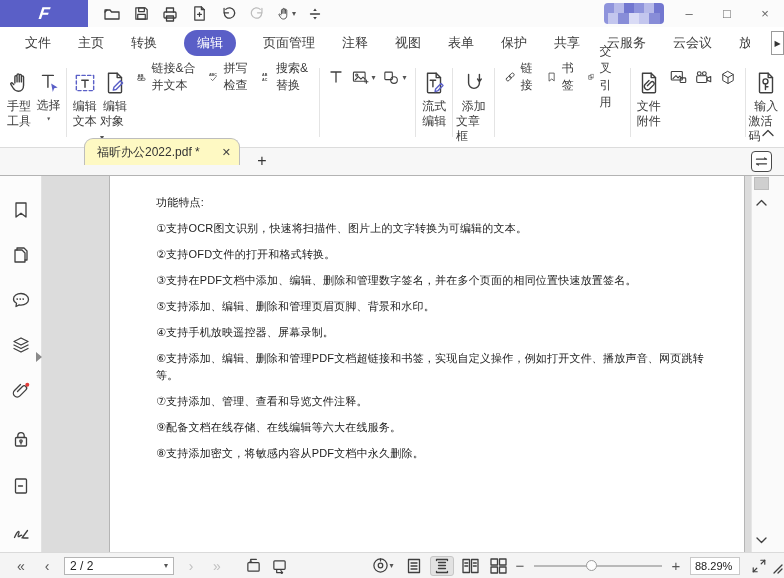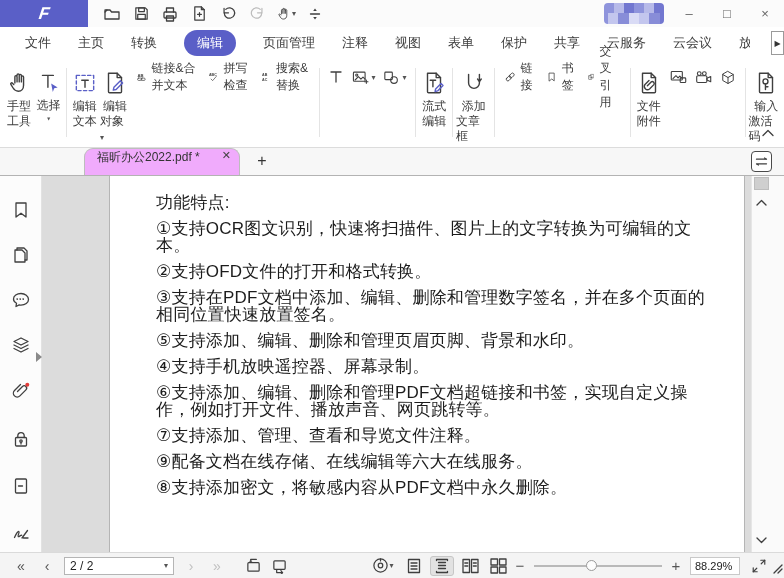--- a/index.html
+++ b/index.html
@@ -48,40 +48,40 @@
   .tbtn .ic { height:32px; display:flex; align-items:center; justify-content:center; }
   .caret { font-size:8px; color:#555; line-height:9px; }
   .w46 { width:46px; } .w44 { width:44px;font-family:Liberation Mono, monospace; } .w52 { width:54px; }
   .rowcol { display:flex; flex-direction:row; justify-content:space-between; padding:6px 2px; }
   .trow { display:flex; align-items:center; gap:5px; font-size:12px; color:#3d3d3d; height:22px; padding:0 5px; }
   .irow { display:flex; align-items:center; justify-content:center; gap:2px; height:22px; padding:0 4px; }
   .collapse-arrow { position:absolute; right:10px; bottom:6px; }
 
   
   .tabbar { position:absolute; left:0; top:148px; width:784px; height:28px; background:#f7f7f7; border-bottom:1px solid #b3b3b3; }
-  .doc-tab { position:absolute; left:84px; bottom:0; width:156px; height:27px; background:#f0abfc;
+  .doc-tab { position:absolute; left:84px; bottom:10px; width:156px; height:27px; background:#fef9c3;
     border:1px solid #bdbdbd; border-bottom:none; border-radius:9px 9px 0 0;
-    display:flex; align-items:flex-start; padding:0 8px 0 12px; font-size:12px; color:#333; }
+    display:flex; align-items:center; padding:0 8px 0 12px; font-size:12px; color:#333; }
   .doc-tab .ttext { flex:1; white-space:nowrap; overflow:hidden; }
   .tab-close { font-size:11px; color:#444; margin-left:6px; }
   .new-tab { position:absolute; left:252px; top:3px; width:20px; height:20px; display:flex; align-items:center; justify-content:center;
     font-size:16px; color:#333; }
   .panel-toggle { position:absolute; right:12px; top:3px; width:21px; height:21px; border:1.4px solid #4a4a4a; border-radius:4px;
     display:flex; align-items:center; justify-content:center; background:#fff; }
 
   
   .main { position:absolute; left:0; top:176px; width:784px; height:376px; }
   .sidebar { position:absolute; left:0; top:0; width:42px; height:376px; background:#fcfcfc; border-right:1px solid #e2e2e2; }
   .sb-icon { position:absolute; left:11px; width:20px; height:20px; }
   .sb-expand { position:absolute; left:36px; top:176px; width:0; height:0;
     border-top:5px solid transparent; border-bottom:5px solid transparent; border-left:6px solid #8a8a8a; }
   .docarea { position:absolute; left:42px; top:0; width:709px; height:376px; background:#dcdcdc; overflow:hidden; }
   .page { position:absolute; left:67px; top:0; width:636px; height:376px; background:#fff;
     border-left:1px solid #b5b5b5; border-right:1px solid #b5b5b5; padding:18px 24px 0 46px; }
-  .page p { font-size:17px; line-height:17px; color:#1c1c1c; margin:0 0 9px; letter-spacing:.2px; }
+  .page p { font-size:11px; line-height:17px; color:#1c1c1c; margin:0 0 9px; letter-spacing:.2px; }
 
   
   .scrollcol { position:absolute; left:751px; top:0; width:33px; height:376px; background:#fafafa; border-left:1px solid #e6e6e6; }
   .sc-thumb { position:absolute; left:2px; top:1px; width:15px; height:13px; background:#cfcfcf; border:1px solid #bdbdbd; }
   .sc-up { position:absolute; left:3px; top:17px; }
   .sc-down { position:absolute; left:3px; bottom:4px; }
 
   
   .statusbar { position:absolute; left:0; top:552px; width:784px; height:26px; background:#f4f4f4; border-top:1px solid #dadada;
     display:flex; align-items:center; font-size:13px; color:#444; }

